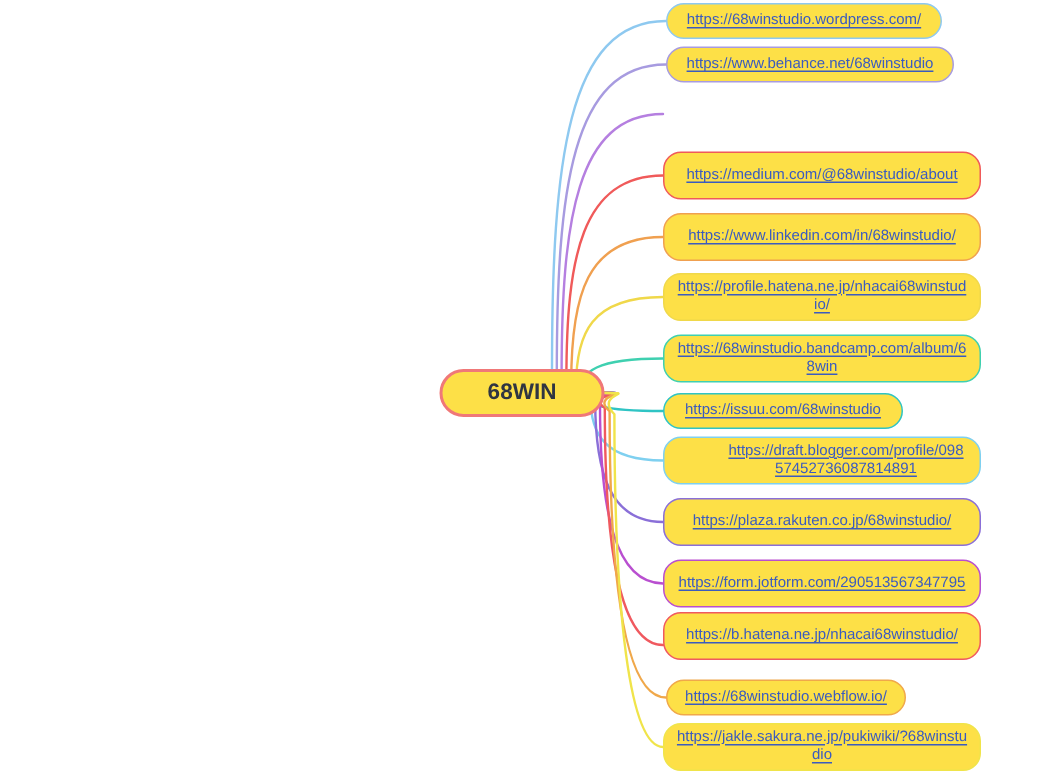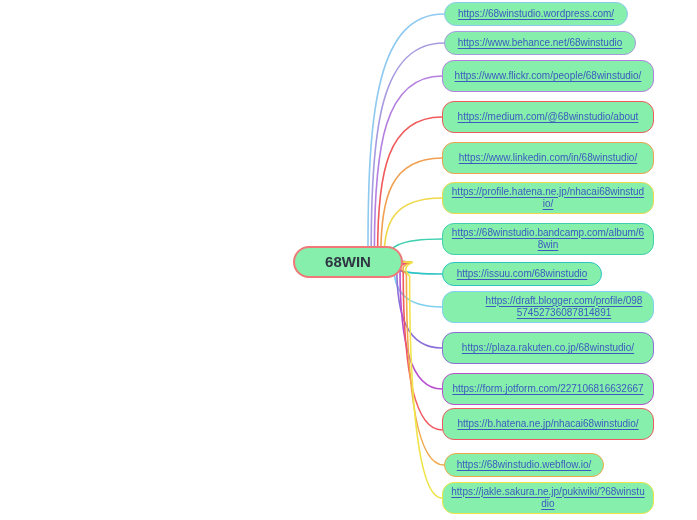--- a/index.html
+++ b/index.html
@@ -21,21 +21,21 @@
   #edges {
     position: absolute;
     left: 0;
     top: 0;
     width: 697px;
     height: 520px;
   }
   .node {
     position: absolute;
     box-sizing: border-box;
-    background: #86efac;
+    background: #fde047;
     border-radius: 12px;
     text-align: center;
     display: flex;
     align-items: center;
     justify-content: center;
     padding: 4px 8px;
     line-height: 1.25;
     word-break: break-all;
   }
   .leaf {
@@ -74,23 +74,20 @@
     </svg>
 <div class="node root" style="left: 293px; top: 246px; width: 110px; height: 32px; border: 2px solid rgb(240, 120, 120);">
       <span>68WIN</span>
     </div>
     <div class="node leaf" style="left: 444px; top: 2px; width: 184px; height: 24px; border: 1.5px solid rgb(142, 201, 240);">
       <span>https://68winstudio.wordpress.com/</span>
     </div>
     <div class="node leaf" style="left: 444px; top: 31px; width: 192px; height: 24px; border: 1.5px solid rgb(167, 155, 224);">
       <span>https://www.behance.net/68winstudio</span>
     </div>
-    <div class="node leaf" style="left: 442px; top: 60px; width: 212px; height: 32px; border: 1.5px solid rgb(181, 127, 224);">
-      <span>https://www.flickr.com/people/68winstudio/</span>
-    </div>
     <div class="node leaf" style="left: 442px; top: 101px; width: 212px; height: 32px; border: 1.5px solid rgb(240, 90, 90);">
       <span>https://medium.com/@68winstudio/about</span>
     </div>
     <div class="node leaf" style="left: 442px; top: 142px; width: 212px; height: 32px; border: 1.5px solid rgb(240, 160, 80);">
       <span>https://www.linkedin.com/in/68winstudio/</span>
     </div>
     <div class="node leaf" style="left: 442px; top: 182px; width: 212px; height: 32px; border: 1.5px solid rgb(240, 216, 74);">
       <span>https://profile.hatena.ne.jp/nhacai68winstudio/</span>
     </div>
     <div class="node leaf" style="left: 442px; top: 223px; width: 212px; height: 32px; border: 1.5px solid rgb(63, 208, 176);">
@@ -99,21 +96,21 @@
     <div class="node leaf" style="left: 442px; top: 262px; width: 160px; height: 24px; border: 1.5px solid rgb(47, 196, 196);">
       <span>https://issuu.com/68winstudio</span>
     </div>
     <div class="node leaf" style="left: 442px; top: 291px; width: 212px; height: 32px; border: 1.5px solid rgb(127, 208, 240); padding-left: 40px;">
       <span>https://draft.blogger.com/profile/09857452736087814891</span>
     </div>
     <div class="node leaf" style="left: 442px; top: 332px; width: 212px; height: 32px; border: 1.5px solid rgb(138, 111, 216);">
       <span>https://plaza.rakuten.co.jp/68winstudio/</span>
     </div>
     <div class="node leaf" style="left: 442px; top: 373px; width: 212px; height: 32px; border: 1.5px solid rgb(185, 79, 208);">
-      <span>https://form.jotform.com/227106816632667</span>
+      <span>https://form.jotform.com/290513567347795</span>
     </div>
     <div class="node leaf" style="left: 442px; top: 408px; width: 212px; height: 32px; border: 1.5px solid rgb(240, 89, 95);">
       <span>https://b.hatena.ne.jp/nhacai68winstudio/</span>
     </div>
     <div class="node leaf" style="left: 444px; top: 453px; width: 160px; height: 24px; border: 1.5px solid rgb(240, 168, 74);">
       <span>https://68winstudio.webflow.io/</span>
     </div>
     <div class="node leaf" style="left: 442px; top: 482px; width: 212px; height: 32px; border: 1.5px solid rgb(240, 228, 74); align-items: center;">
       <span>https://jakle.sakura.ne.jp/pukiwiki/?68winstudio</span>
     </div>

